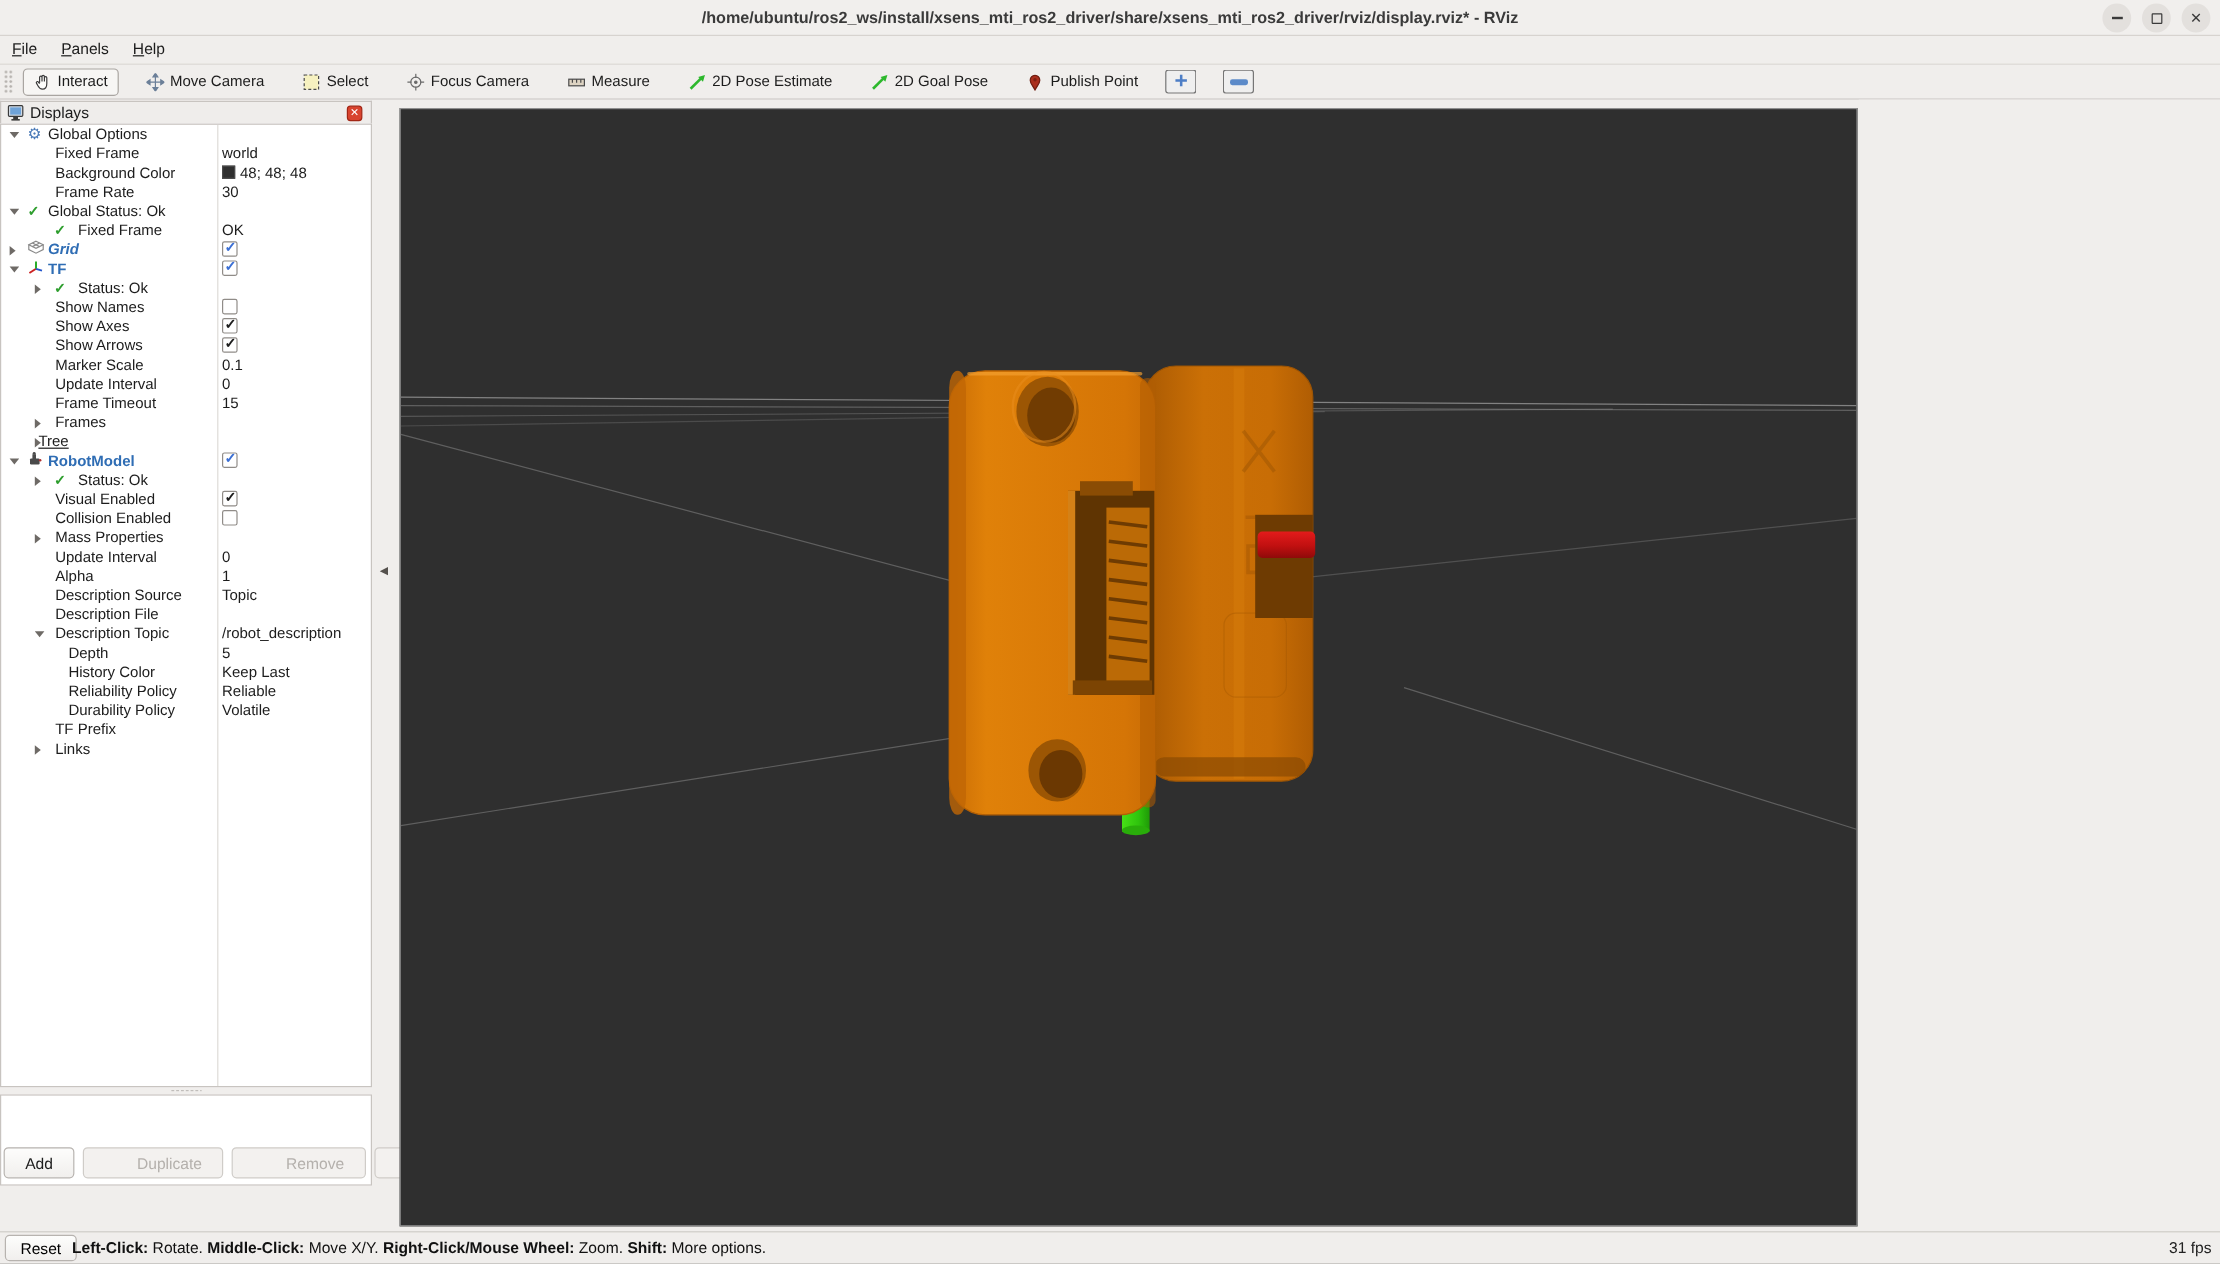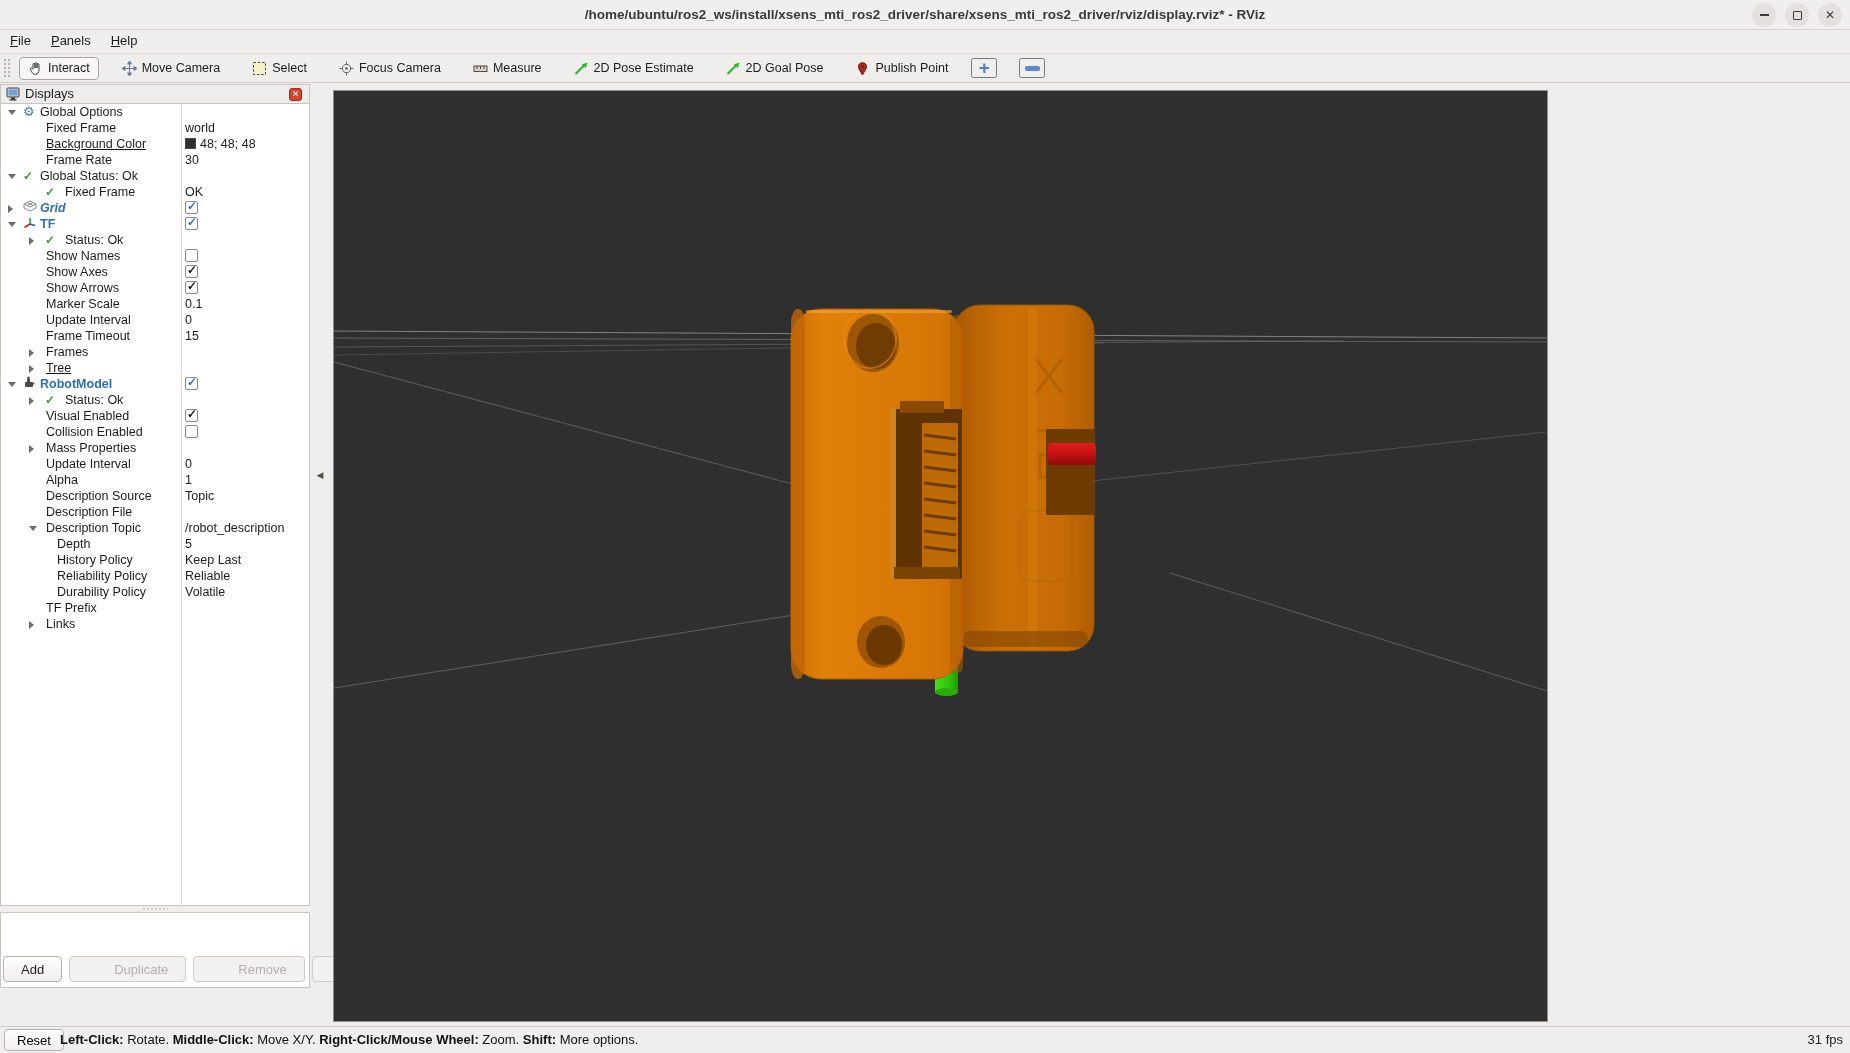--- a/index.html
+++ b/index.html
@@ -205,21 +205,21 @@
     <div class="trow">
           <span class="exp open" style="left: 7px;"></span>
           <span class="ticon" style="left: 22px;"><span class="icn-gear">⚙</span></span>
           <span class="tlabel" style="left: 39px;">Global Options</span>
         </div>
         <div class="trow">
           <span class="tlabel" style="left: 45px;">Fixed Frame</span>
           <span class="tvalue">world</span>
         </div>
         <div class="trow">
-          <span class="tlabel" style="left: 45px; text-decoration: underline;">Background Color</span>
+          <span class="tlabel" style="left: 45px;">Background Color</span>
           <span class="tvalue"><span class="swatch"></span>48; 48; 48</span>
         </div>
         <div class="trow">
           <span class="tlabel" style="left: 45px;">Frame Rate</span>
           <span class="tvalue">30</span>
         </div>
         <div class="trow">
           <span class="exp open" style="left: 7px;"></span>
           <span class="ticon" style="left: 22px;"><span class="icn-check">✓</span></span>
           <span class="tlabel" style="left: 39px;">Global Status: Ok</span>
@@ -285,21 +285,21 @@
         <div class="trow">
           <span class="tlabel" style="left: 45px;">Frame Timeout</span>
           <span class="tvalue">15</span>
         </div>
         <div class="trow">
           <span class="exp closed" style="left: 28px;"></span>
           <span class="tlabel" style="left: 45px;">Frames</span>
         </div>
         <div class="trow">
           <span class="exp closed" style="left: 28px;"></span>
-          <span class="tlabel" style="left: 45px; text-decoration: underline;">Tree</span>
+          <span class="tlabel" style="left: 31px; text-decoration: underline;">Tree</span>
         </div>
         <div class="trow">
           <span class="exp open" style="left: 7px;"></span>
           <span class="ticon" style="left: 22px;"><svg width="13" height="13" viewBox="0 0 13 13">
               <rect x="2" y="6" width="8" height="5" rx="1" fill="#4a4a4a"></rect>
               <rect x="4" y="2.5" width="3" height="4" fill="#4a4a4a"></rect>
               <circle cx="5.5" cy="1.8" r="1.2" fill="#4a4a4a"></circle>
               <circle cx="10.5" cy="7.5" r="1" fill="#b03030"></circle>
             </svg></span>
           <span class="tlabel blue" style="left: 39px;">RobotModel</span>
@@ -344,21 +344,21 @@
         <div class="trow">
           <span class="exp open" style="left: 28px;"></span>
           <span class="tlabel" style="left: 45px;">Description Topic</span>
           <span class="tvalue">/robot_description</span>
         </div>
         <div class="trow">
           <span class="tlabel" style="left: 56px;">Depth</span>
           <span class="tvalue">5</span>
         </div>
         <div class="trow">
-          <span class="tlabel" style="left: 56px;">History Policy</span>
+          <span class="tlabel" style="left: 56px;">History Color</span>
           <span class="tvalue">Keep Last</span>
         </div>
         <div class="trow">
           <span class="tlabel" style="left: 56px;">Reliability Policy</span>
           <span class="tvalue">Reliable</span>
         </div>
         <div class="trow">
           <span class="tlabel" style="left: 56px;">Durability Policy</span>
           <span class="tvalue">Volatile</span>
         </div>

